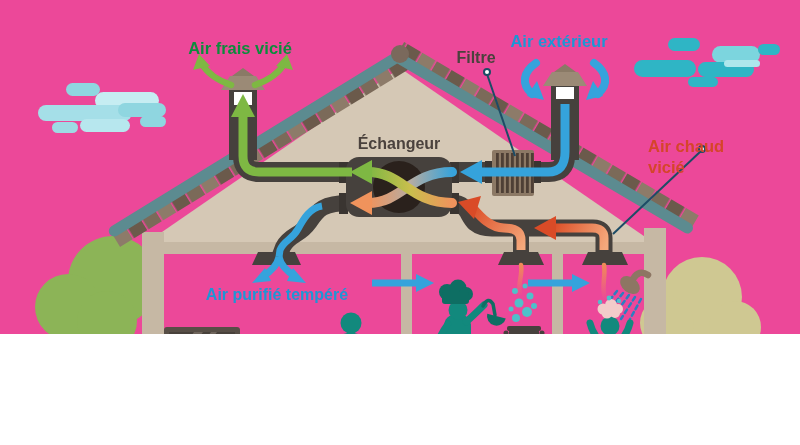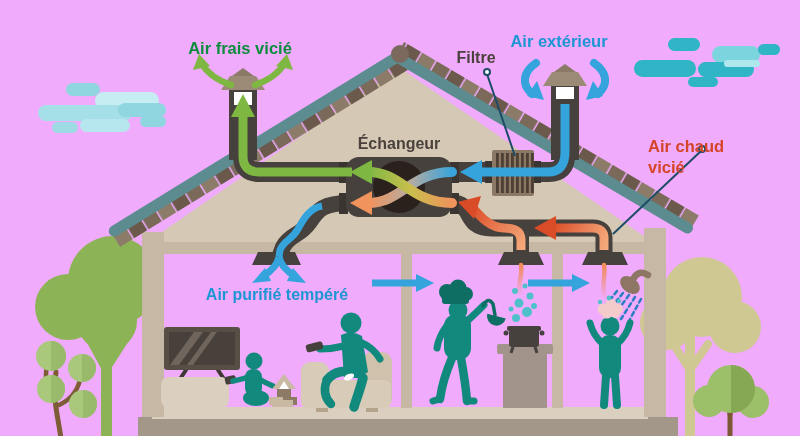--- a/index.html
+++ b/index.html
@@ -1,16 +1,16 @@
 <!DOCTYPE html>
 <html><head>
 <meta charset="utf-8">
 <style>
   html,body{margin:0;padding:0;background:#ffffff;}
-  .stage{position:relative;width:800px;height:436px;background:#f0abfc;overflow:hidden;
+  .stage{position:relative;width:800px;height:334px;background:#ec4899;overflow:hidden;
          font-family:"Liberation Sans",sans-serif;}
   svg{display:block;}
   .lbl{font-family:"Liberation Sans","DejaVu Sans",sans-serif;font-weight:bold;font-size:16.5px;}
   .lbl-sm{font-size:16px;}
 </style>
 </head>
 <body>
 
 <div class="stage">
 <svg width="800" height="445" viewBox="0 0 800 445" xmlns="http://www.w3.org/2000/svg">

